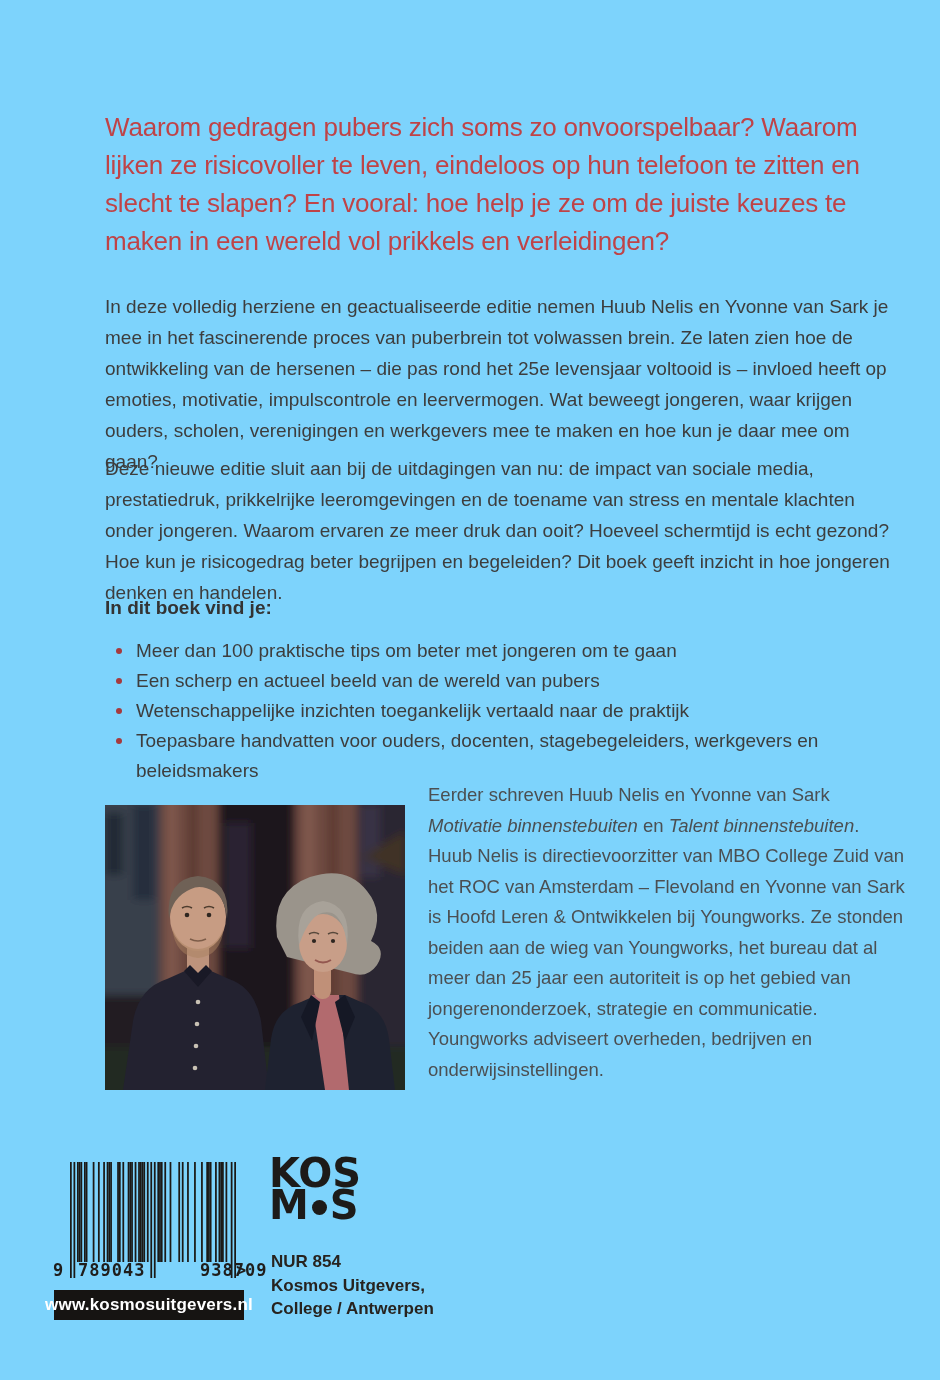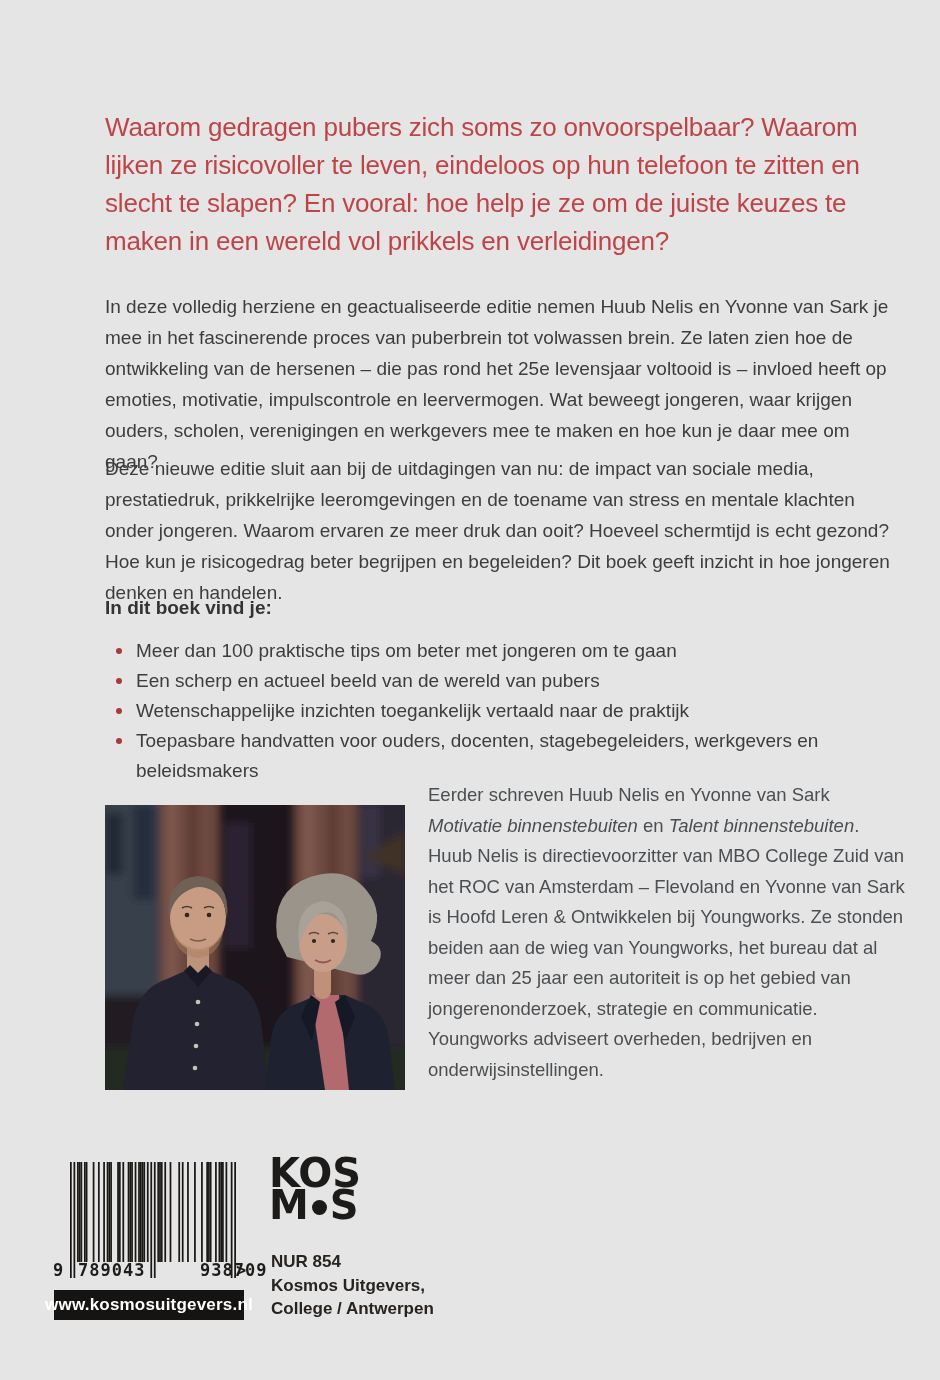--- a/index.html
+++ b/index.html
@@ -1,17 +1,17 @@
 <!DOCTYPE html>
 <html><head>
 <meta charset="utf-8">
 <style>
   html,body { margin:0; padding:0; background:#ffffff; }
   .page {
-    position:relative; width:940px; height:1380px; background:#e5e5e5;
+    position:relative; width:940px; height:1380px; background:#7dd3fc;
     font-family:"Liberation Sans","DejaVu Sans",sans-serif; overflow:hidden;
   }
 
   
   .lead {
     position:absolute; left:105px; top:108px; width:782px;
     font-size:26px; line-height:38px; color:#bf4347; letter-spacing:-0.2px;
   }
 
   

